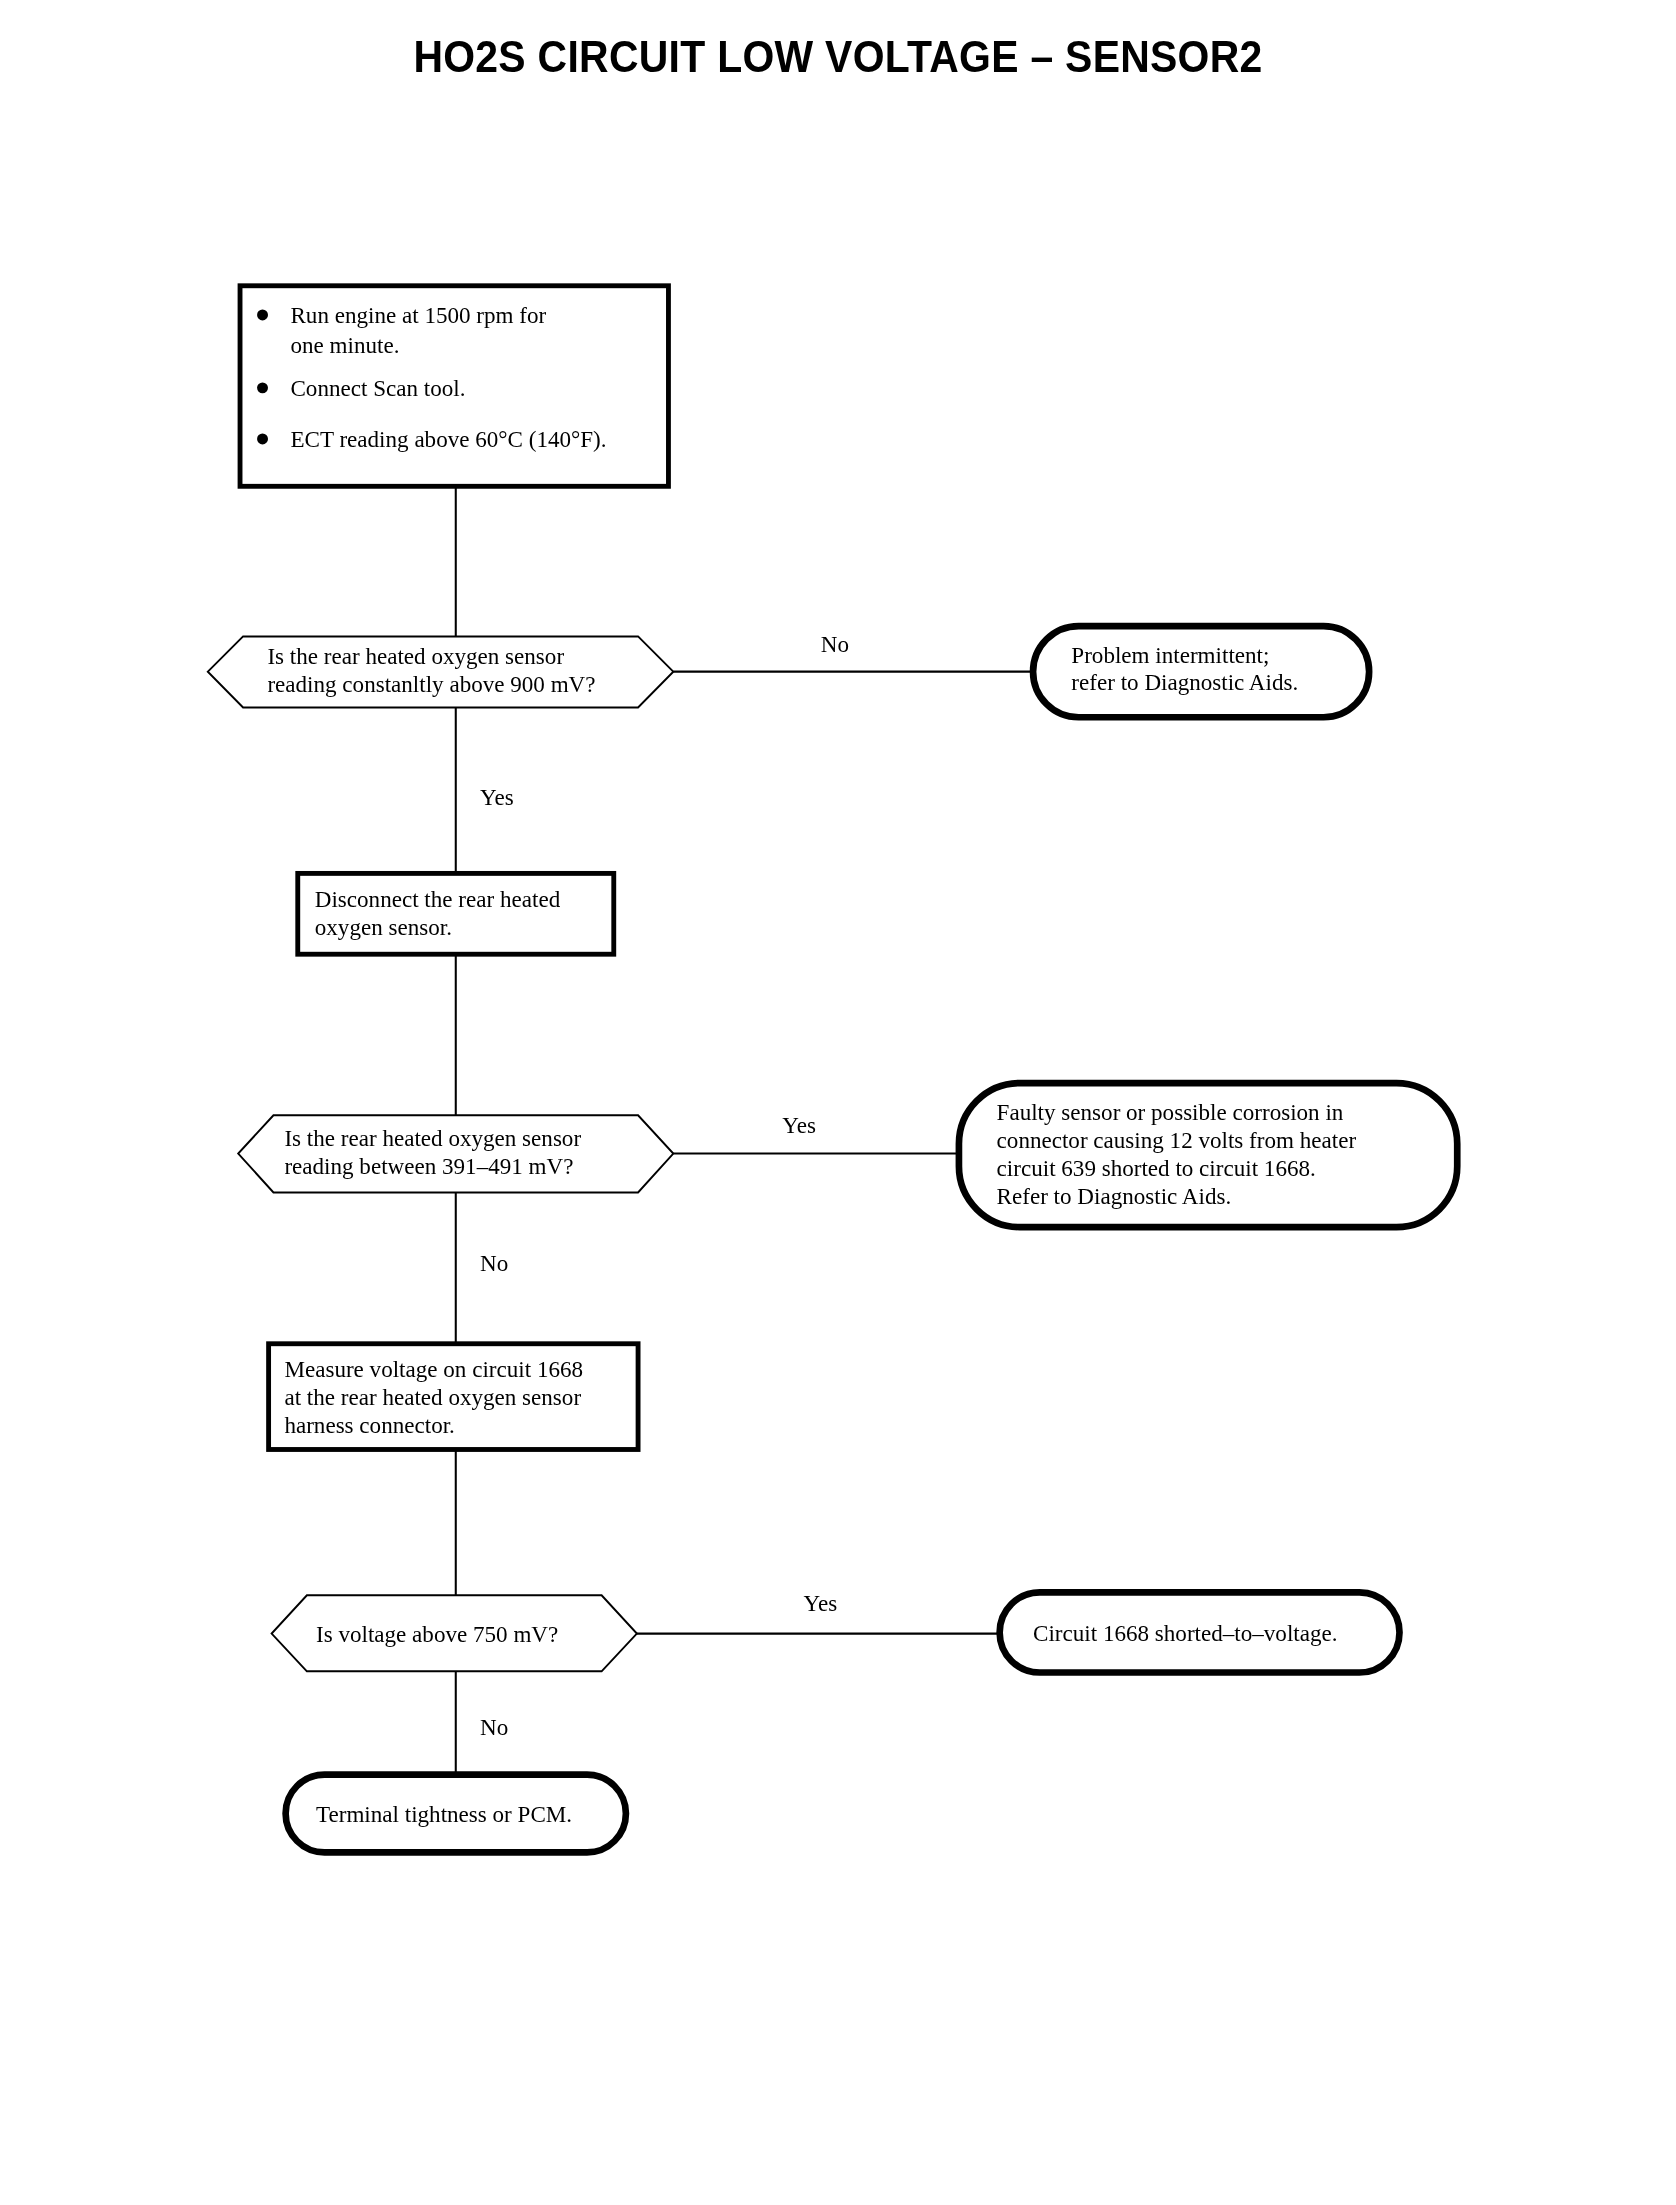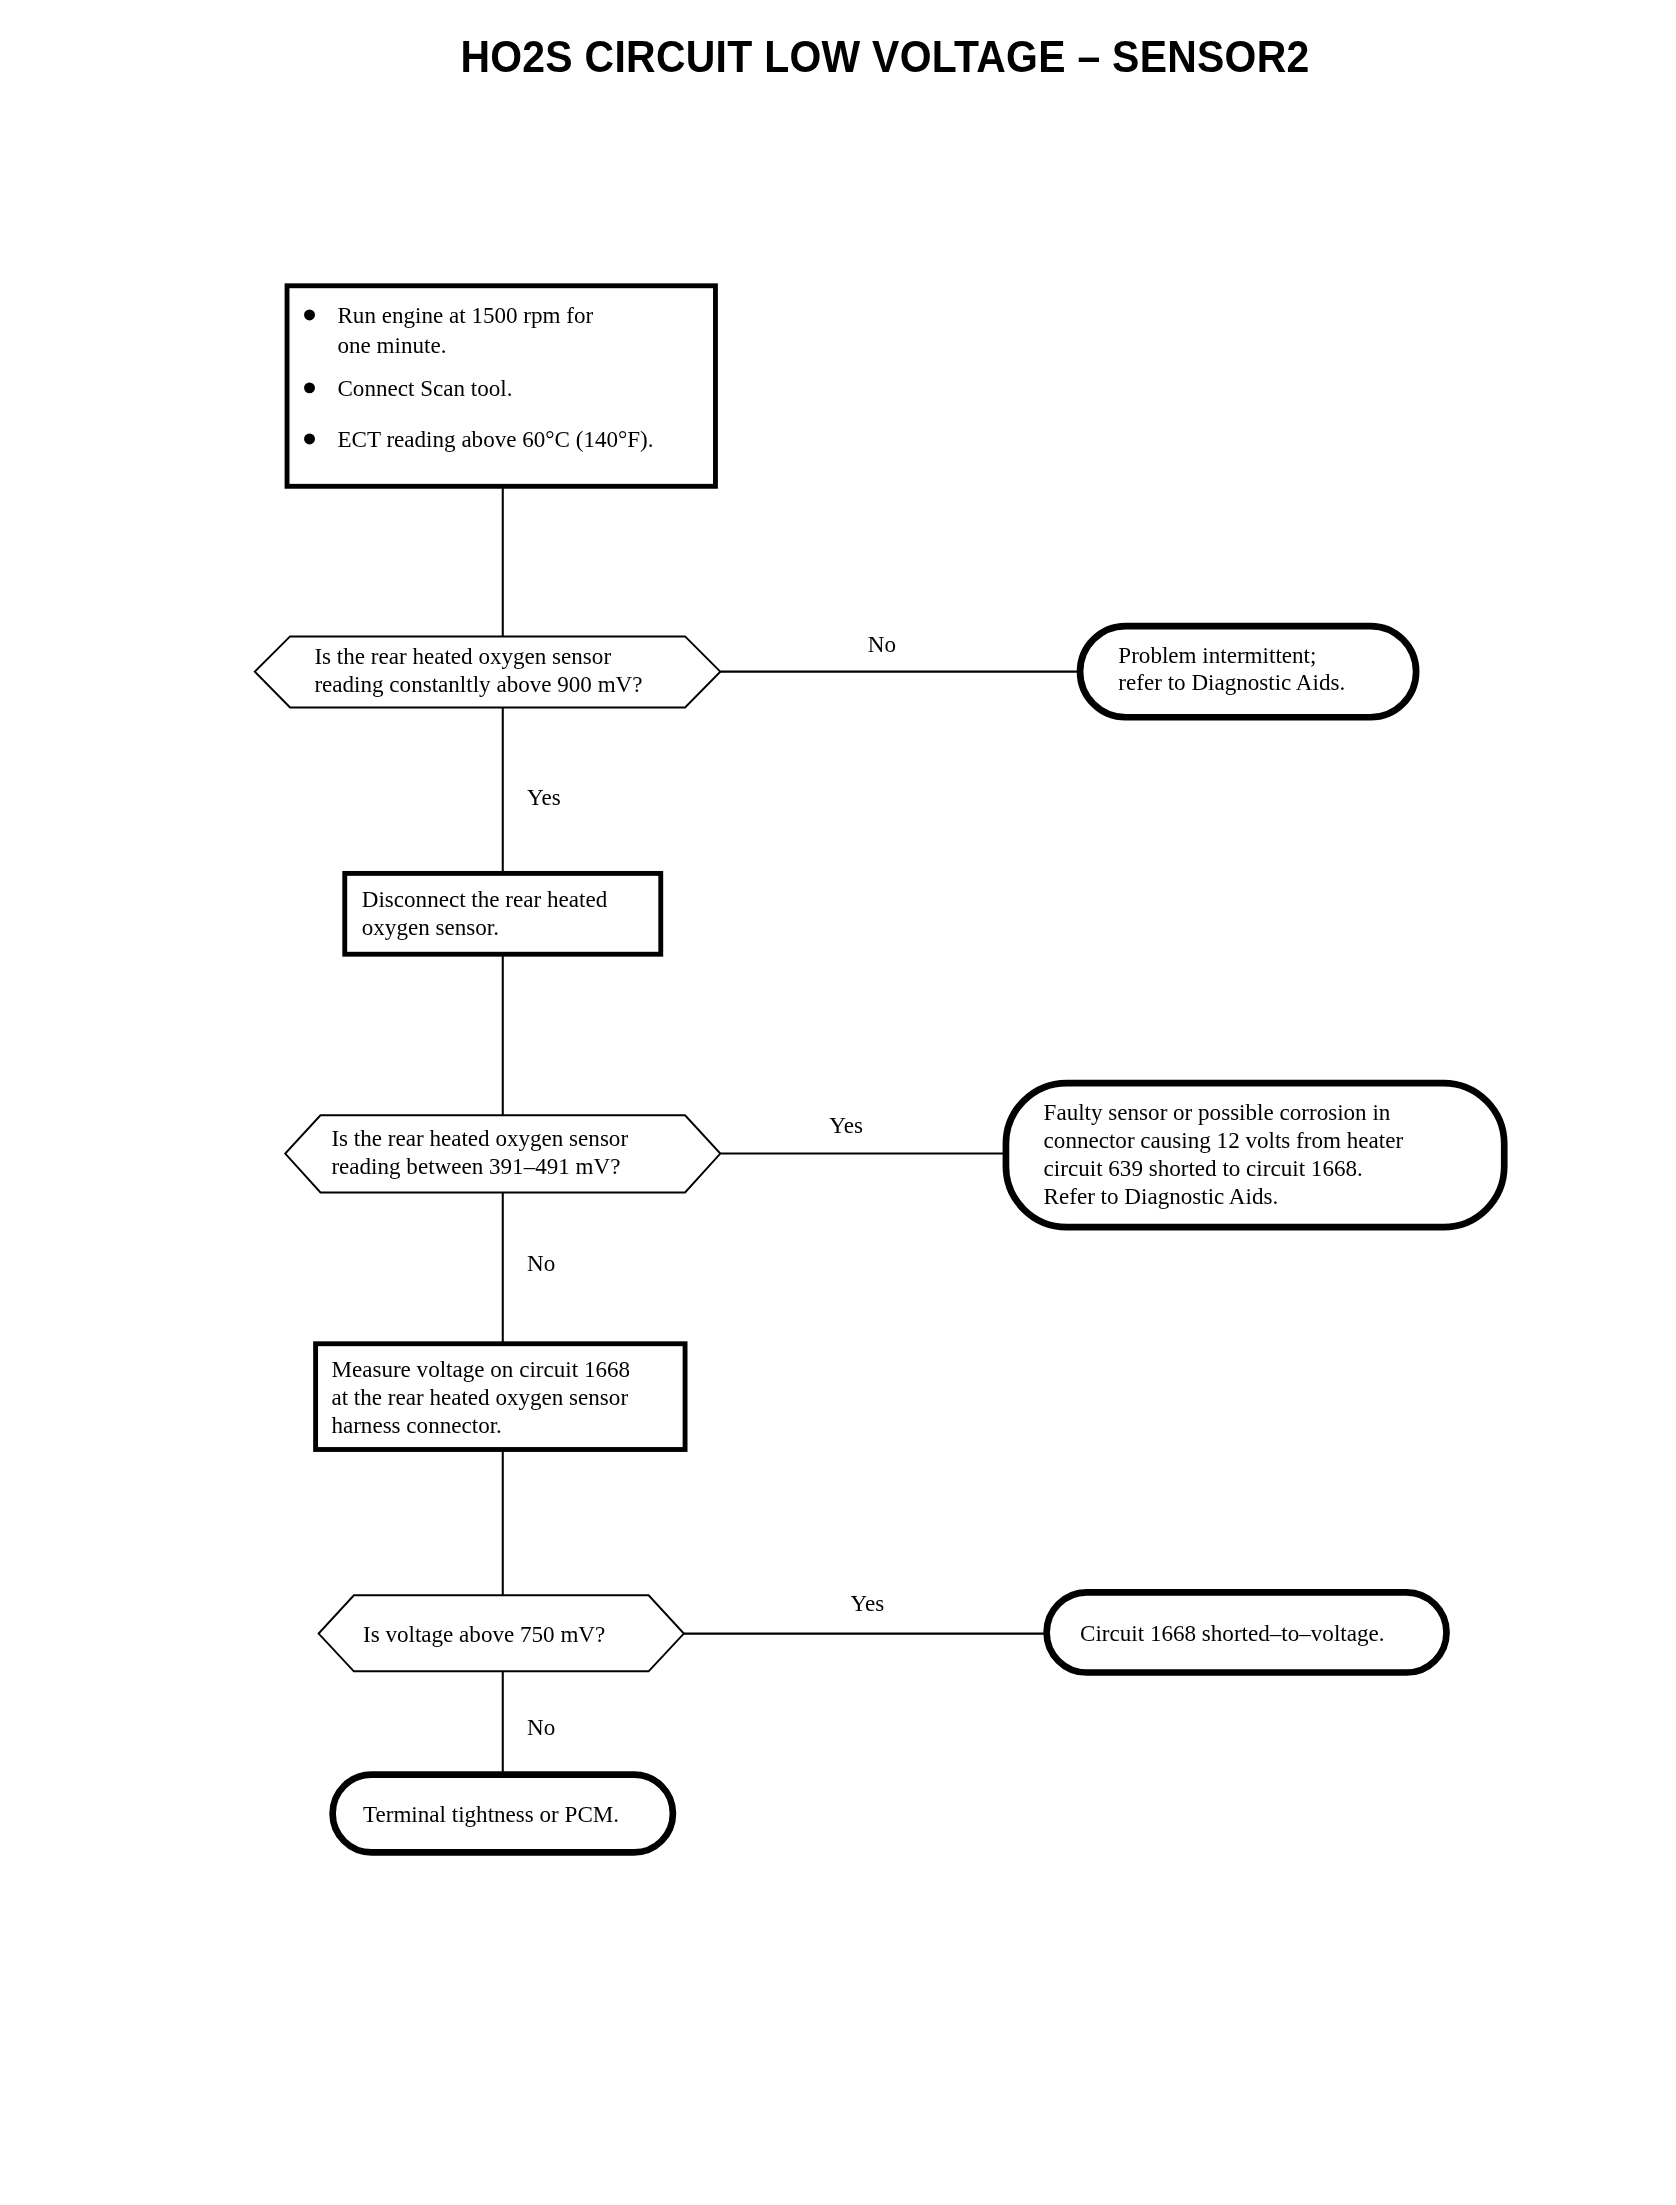--- a/index.html
+++ b/index.html
@@ -11,21 +11,20 @@
     width: 1676px;
     height: 2205px;
     position: relative;
     font-family: "Liberation Serif", "DejaVu Serif", serif;
     overflow: hidden;
   }
   #page {
     position: absolute;
     inset: 0;
     background: #ffffff;
-    margin-left: 47px;
   }
   .title {
     position: absolute;
     top: 32px;
     left: 0;
     width: 1676px;
     text-align: center;
     font-family: "Liberation Sans", "DejaVu Sans", sans-serif;
     font-size: 44px;
     font-weight: 700;

